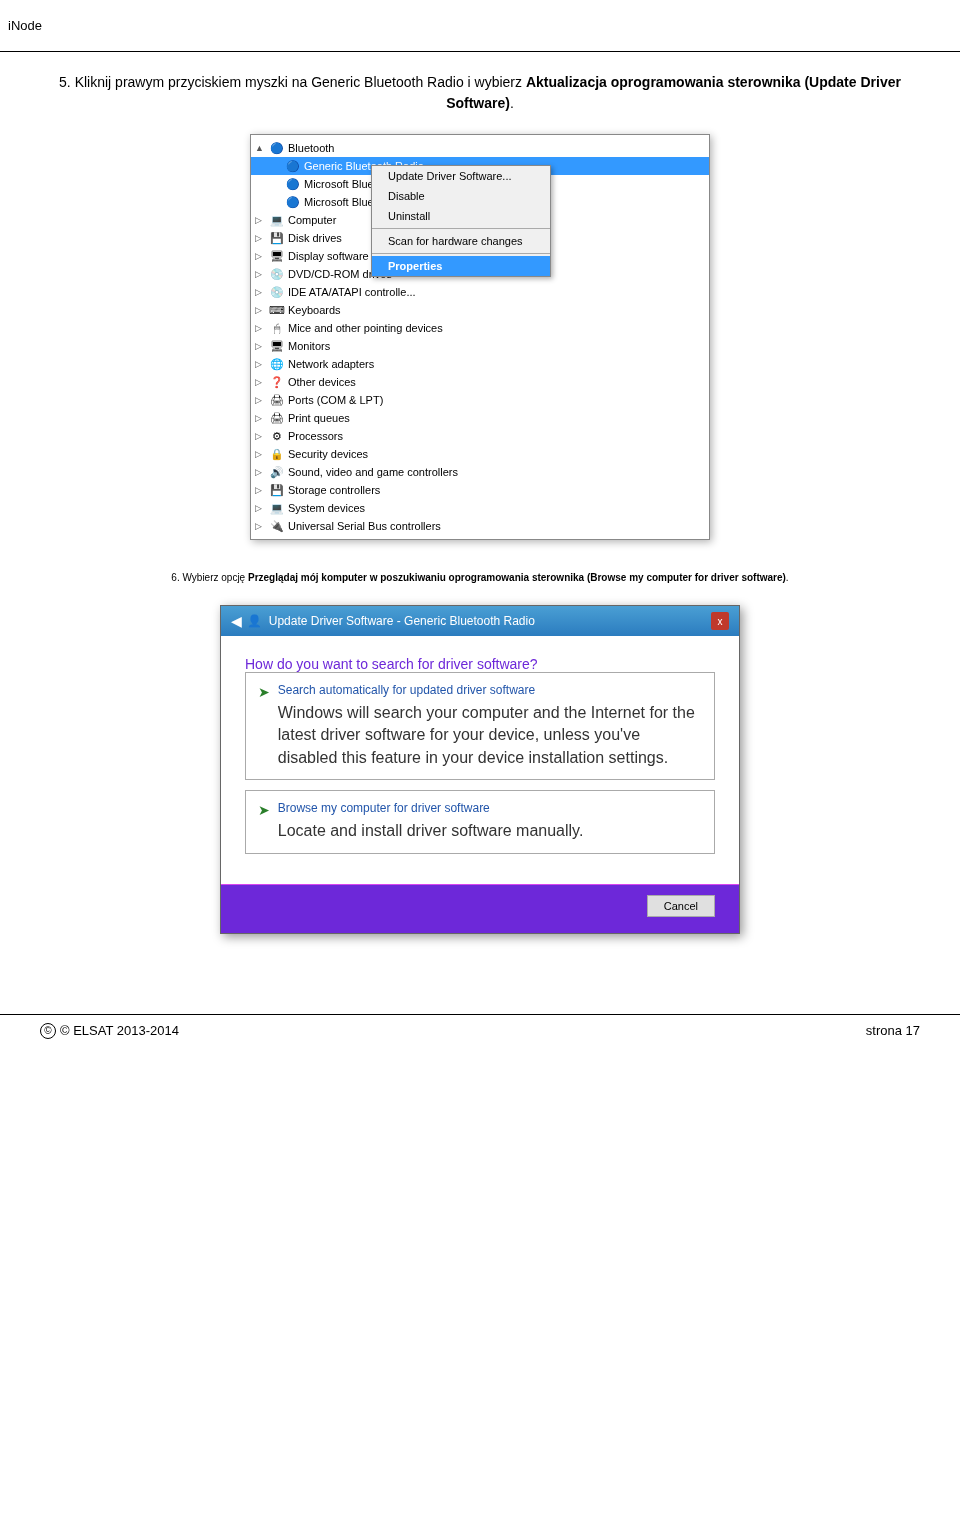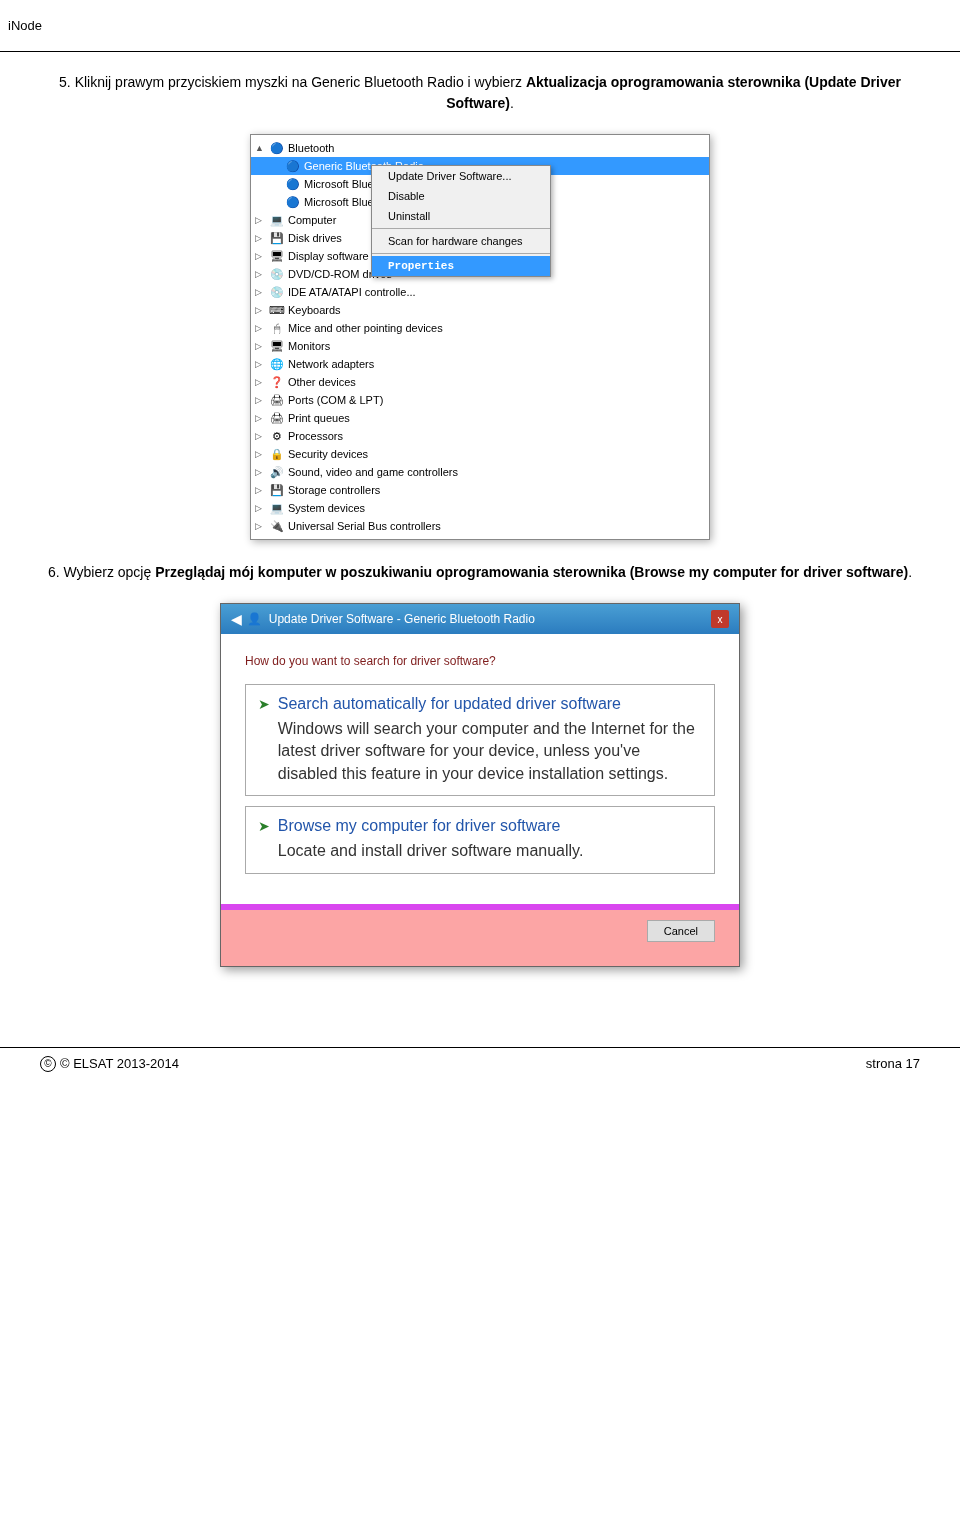--- a/index.html
+++ b/index.html
@@ -84,32 +84,31 @@
       z-index: 10;
       font-size: 11px;
     }
     .ctx-item {
       padding: 4px 16px;
       cursor: default;
     }
     .ctx-item.active {
       background: #3399ff;
       color: #fff;
-      font-family: Liberation Mono, monospace;
     }
     .ctx-separator {
       border-top: 1px solid #aaa;
       margin: 2px 0;
     }
     .ctx-item.bold-item {
       font-weight: bold;
     }
     .section-number {
-      font-size: 14px;
-      margin-top: 22px;
+      font-size: 10px;
+      margin-top: 30px;
       margin-bottom: 10px;
     }
     
     .update-window {
       width: 520px;
       border: 1px solid #666;
       box-shadow: 3px 3px 10px rgba(0,0,0,0.4);
       background: #fff;
       font-family: 'Segoe UI', Arial, sans-serif;
       font-size: 12px;
@@ -139,59 +138,58 @@
       display: flex;
       align-items: center;
       justify-content: center;
       border-radius: 2px;
     }
     .update-body {
       padding: 20px 24px;
       background: #fff;
     }
     .update-question {
-      font-size: 12px;
-      color: #7f1d1d;
-      margin-bottom: 16px;
+      font-size: 14px;
+      color: #6d28d9;
       font-weight: normal;
     }
     .update-option {
       border: 1px solid #aaa;
       background: #fff;
       padding: 10px 12px;
       margin-bottom: 10px;
       display: flex;
       align-items: flex-start;
       gap: 8px;
       cursor: pointer;
     }
     .option-arrow {
       color: #2a7f2a;
       font-size: 14px;
       margin-top: 1px;
       flex-shrink: 0;
     }
     .option-content {}
     .option-title {
-      font-size: 16px;
+      font-size: 12px;
       color: #2255aa;
       font-weight: normal;
     }
     .option-desc {
       font-size: 16px;
       color: #333;
       margin-top: 5px;
       line-height: 1.4;
     }
     .update-footer {
-      padding: 10px 24px 24px;
+      padding: 10px 24px 16px;
       display: flex;
       justify-content: flex-end;
-      background: #fca5a5;
-      border-top: 6px solid #d946ef;
+      background: #6d28d9;
+      border-top: 1px solid #d946ef;
     }
     .cancel-btn {
       background: #e0e0e0;
       border: 1px solid #aaa;
       padding: 4px 16px;
       font-size: 11px;
       cursor: pointer;
       color: #000;
     }
     .page-footer {

